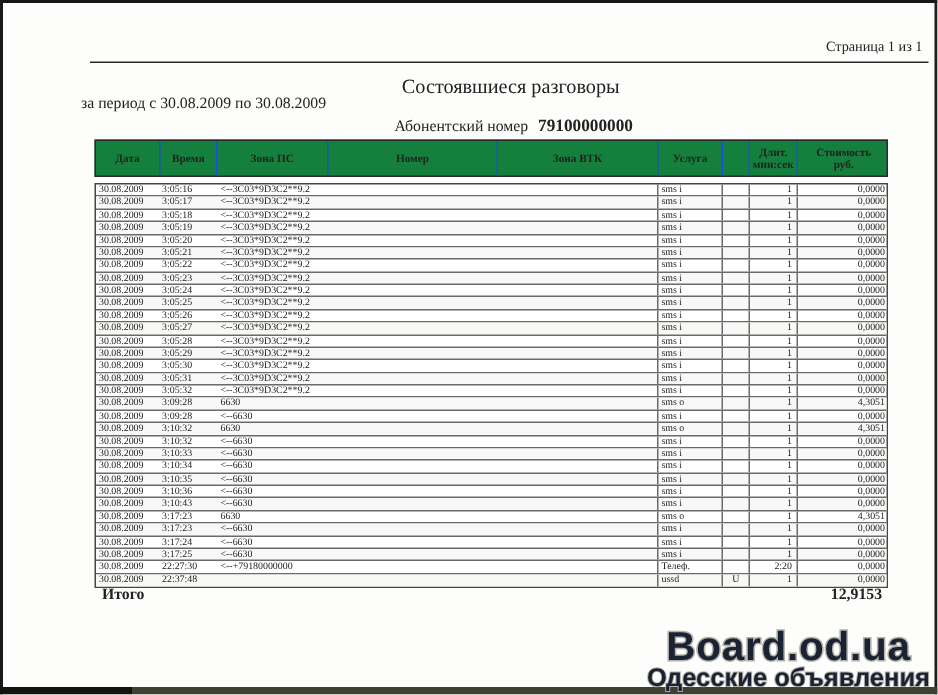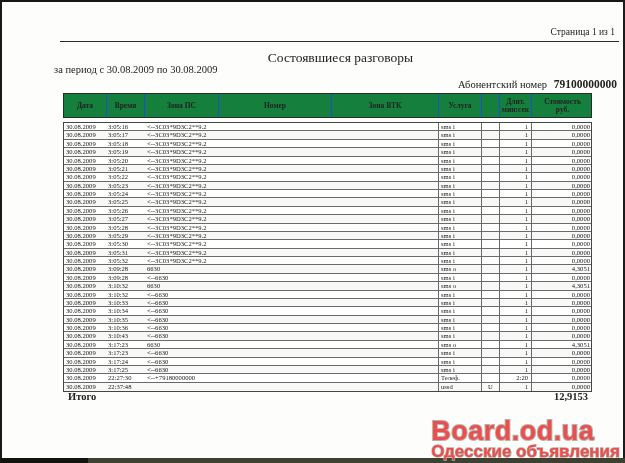--- a/index.html
+++ b/index.html
@@ -16,21 +16,21 @@
   .bottom-strip{position:absolute;left:0;right:0;bottom:0;height:5px;
     background:linear-gradient(90deg,#14140e 0,#14140e 88px,#3d4131 88px,#3d4131 100%);}
 
   .page-indicator{position:absolute;top:27px;right:10px;font-size:9.5px;text-align:right;}
   .top-rule{position:absolute;top:41px;left:60px;width:559px;border-top:1.2px solid #2a2a2a;}
 
   .doc-title{position:absolute;top:50px;left:63px;width:555px;text-align:center;
     font-size:13.5px;font-weight:normal;}
   .doc-period{position:absolute;top:64px;left:54px;width:555px;text-align:left;font-size:10.5px;}
 
-  .acct-line{position:absolute;top:78px;left:68px;right:8px;display:flex;justify-content:flex-end;font-size:10.5px;}
+  .acct-line{position:absolute;top:78px;left:68px;right:8px;display:flex;justify-content:center;font-size:10.5px;}
   .acct-line b{font-size:11.5px;}
   .acct-left .lbl,.acct-right .lbl{margin-right:4px;}
 
   
   .thead{position:absolute;top:93px;left:63px;width:529px;height:25px;
     display:grid;grid-template-columns:42px 38px 74px 113px 107px 43px 18px 32px 62px;
     border:1px solid #2a2a2a;box-sizing:border-box;background:#15803d;}
   .thead .th{border-left:1px solid #1d4ed8;display:flex;align-items:center;justify-content:center;
     text-align:center;font-weight:bold;font-size:7.5px;line-height:8px;white-space:pre-line;box-sizing:border-box;}
   .thead .th:first-child{border-left:none;}
@@ -49,22 +49,22 @@
   .td.c-number{padding-left:3px;}
   .td.c-service{border-left:1px solid #6a6a6a;padding-left:2px;}
   .td.c-flag{border-left:1px solid #6a6a6a;justify-content:center;}
   .td.c-duration{border-left:1px solid #6a6a6a;justify-content:flex-end;padding-right:3px;}
   .td.c-cost{border-left:1px solid #6a6a6a;justify-content:flex-end;padding-right:3px;}
 
   .totals{position:absolute;top:391px;left:68px;right:37px;display:flex;justify-content:space-between;
     font-weight:bold;font-size:10.5px;}
 
   
-  .wm{position:absolute;right:5px;bottom:5px;text-align:left;
-    font-family:"Liberation Sans", sans-serif;color:#ef4444;opacity:.95;}
+  .wm{position:absolute;right:5px;bottom:5px;text-align:center;
+    font-family:"Liberation Sans", sans-serif;color:#0f172a;opacity:.95;}
   .wm-title{font-size:27px;font-weight:bold;letter-spacing:.5px;line-height:26px;
     -webkit-text-stroke:2px #b0b0a7;paint-order:stroke fill;}
   .wm-sub{font-size:17px;font-weight:bold;line-height:13px;margin-top:1px;
     -webkit-text-stroke:1.3px #b0b0a7;paint-order:stroke fill;}
 </style>
 </head>
 <body>
 
 <div class="edge-top"></div>
 <div class="edge-left"></div>

